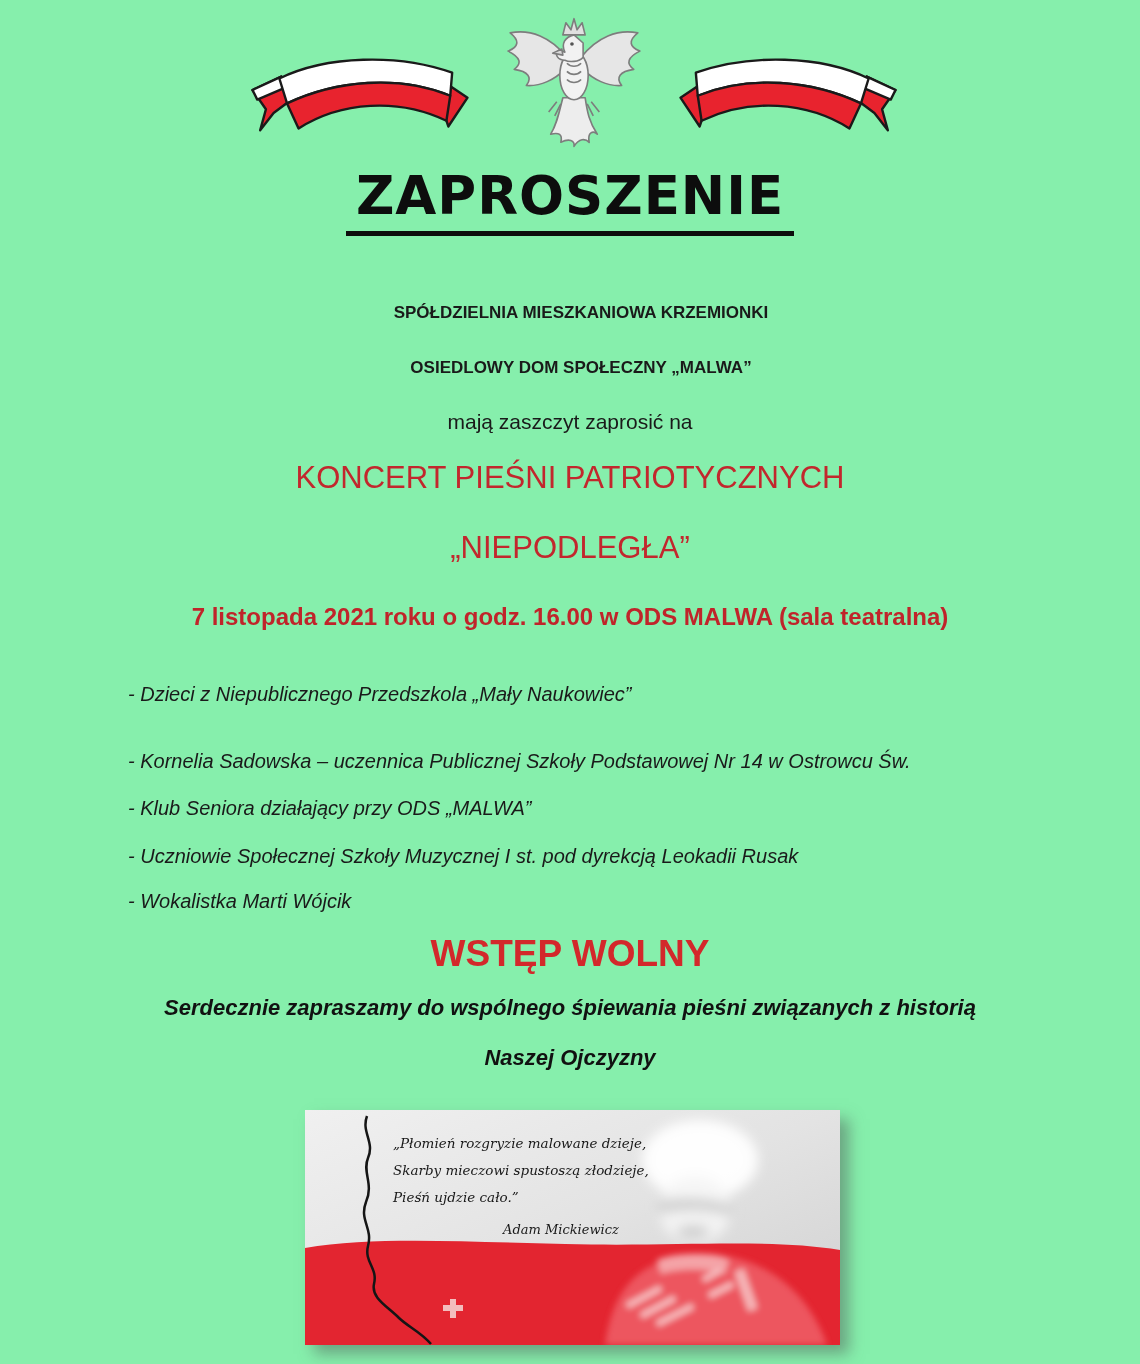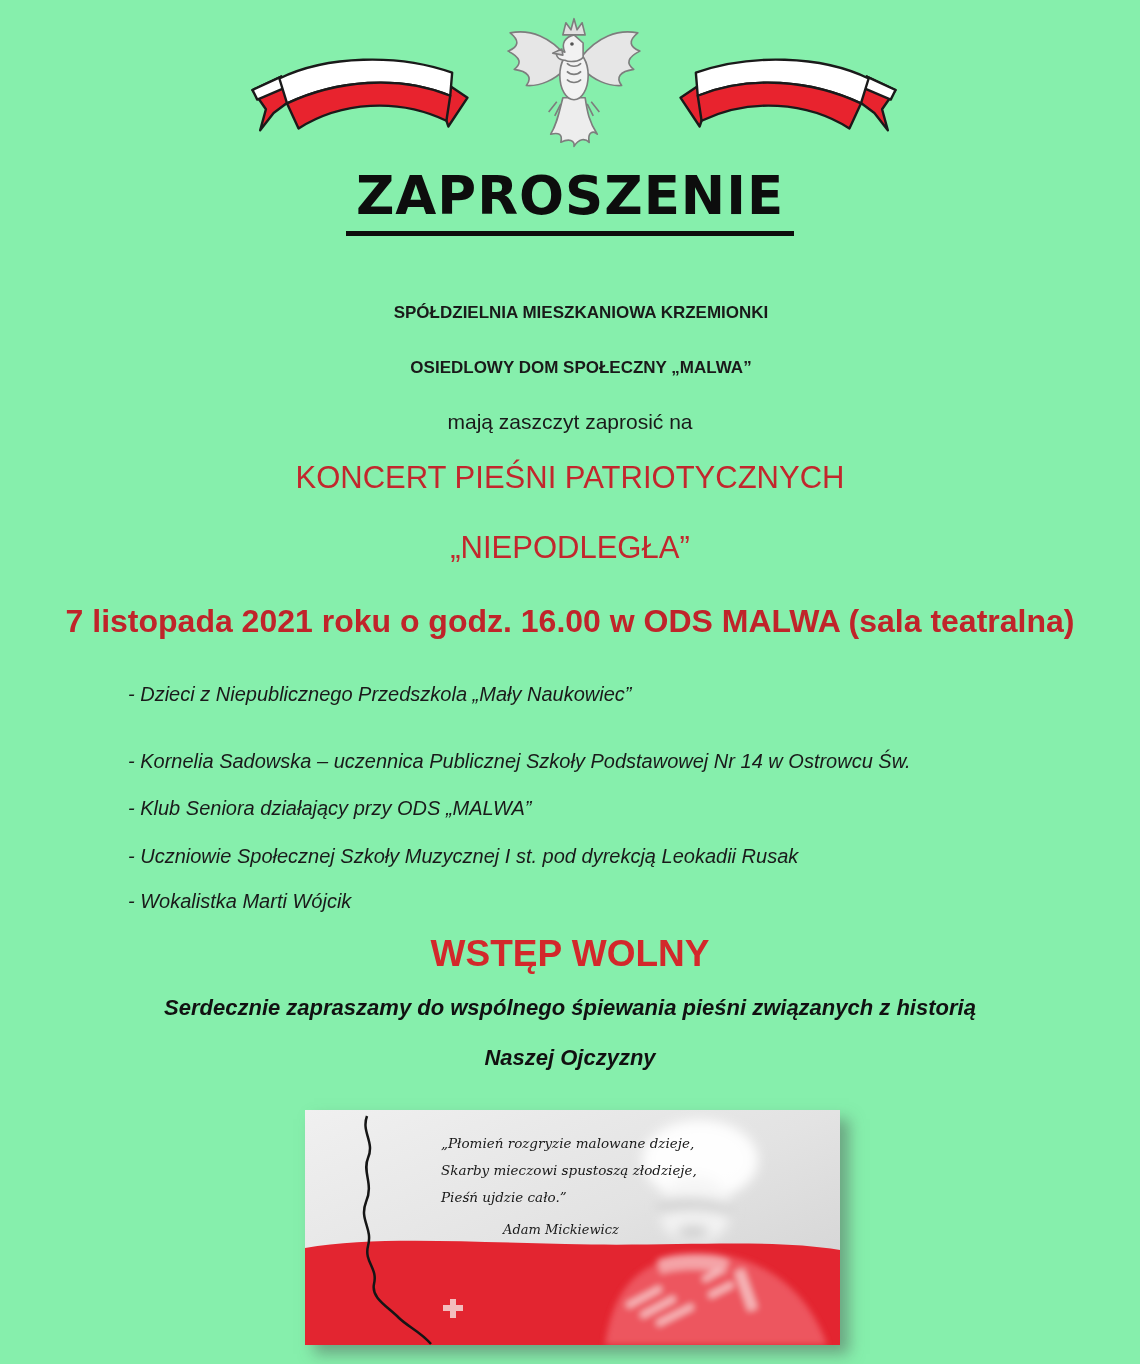--- a/index.html
+++ b/index.html
@@ -20,36 +20,36 @@
   
   .title-wrap{top:168px;}
   .title{
     display:inline-block;font-family:"DejaVu Sans",sans-serif;font-weight:bold;
     font-size:53px;letter-spacing:1px;color:#0d0d0d;
     border-bottom:5px solid #0d0d0d;padding:0 10px 7px 10px;line-height:1.05;
   }
   .org{font-size:17px;font-weight:bold;margin-left:11px;}
   .invite{font-size:21px;}
   .event-title{font-size:31px;color:#c2272d;}
-  .event-date{font-size:32px;font-weight:bold;color:#c0242a;}
+  .event-date{font-size:24px;font-weight:bold;color:#c0242a;}
   .perf-head{font-size:20px;font-style:italic;}
   .perf-item{left:128px;font-size:20px;font-style:italic;text-align:left;}
   .admission{font-size:37px;font-weight:bold;color:#d3282b;}
   .closing{font-size:22px;font-weight:bold;font-style:italic;color:#111;}
   
   .photo{
     left:305px;top:1110px;width:535px;height:235px;
     box-shadow:9px 9px 14px rgba(85,105,95,0.55);
     background:#e6e6e6;
   }
   .photo svg{position:absolute;left:0;top:0;width:100%;height:100%;}
   .quote{
     position:absolute;left:88px;top:20px;width:260px;
     font-family:"DejaVu Serif",serif;font-style:italic;
-    font-size:13.5px;line-height:27px;color:#181818;margin-left:48px;
+    font-size:13.5px;line-height:27px;color:#181818;
   }
   .quote-author{
     position:absolute;left:198px;top:112px;
     font-family:"DejaVu Serif",serif;font-style:italic;
     font-size:13px;color:#181818;
   }
 </style>
 </head>
 <body>
 

